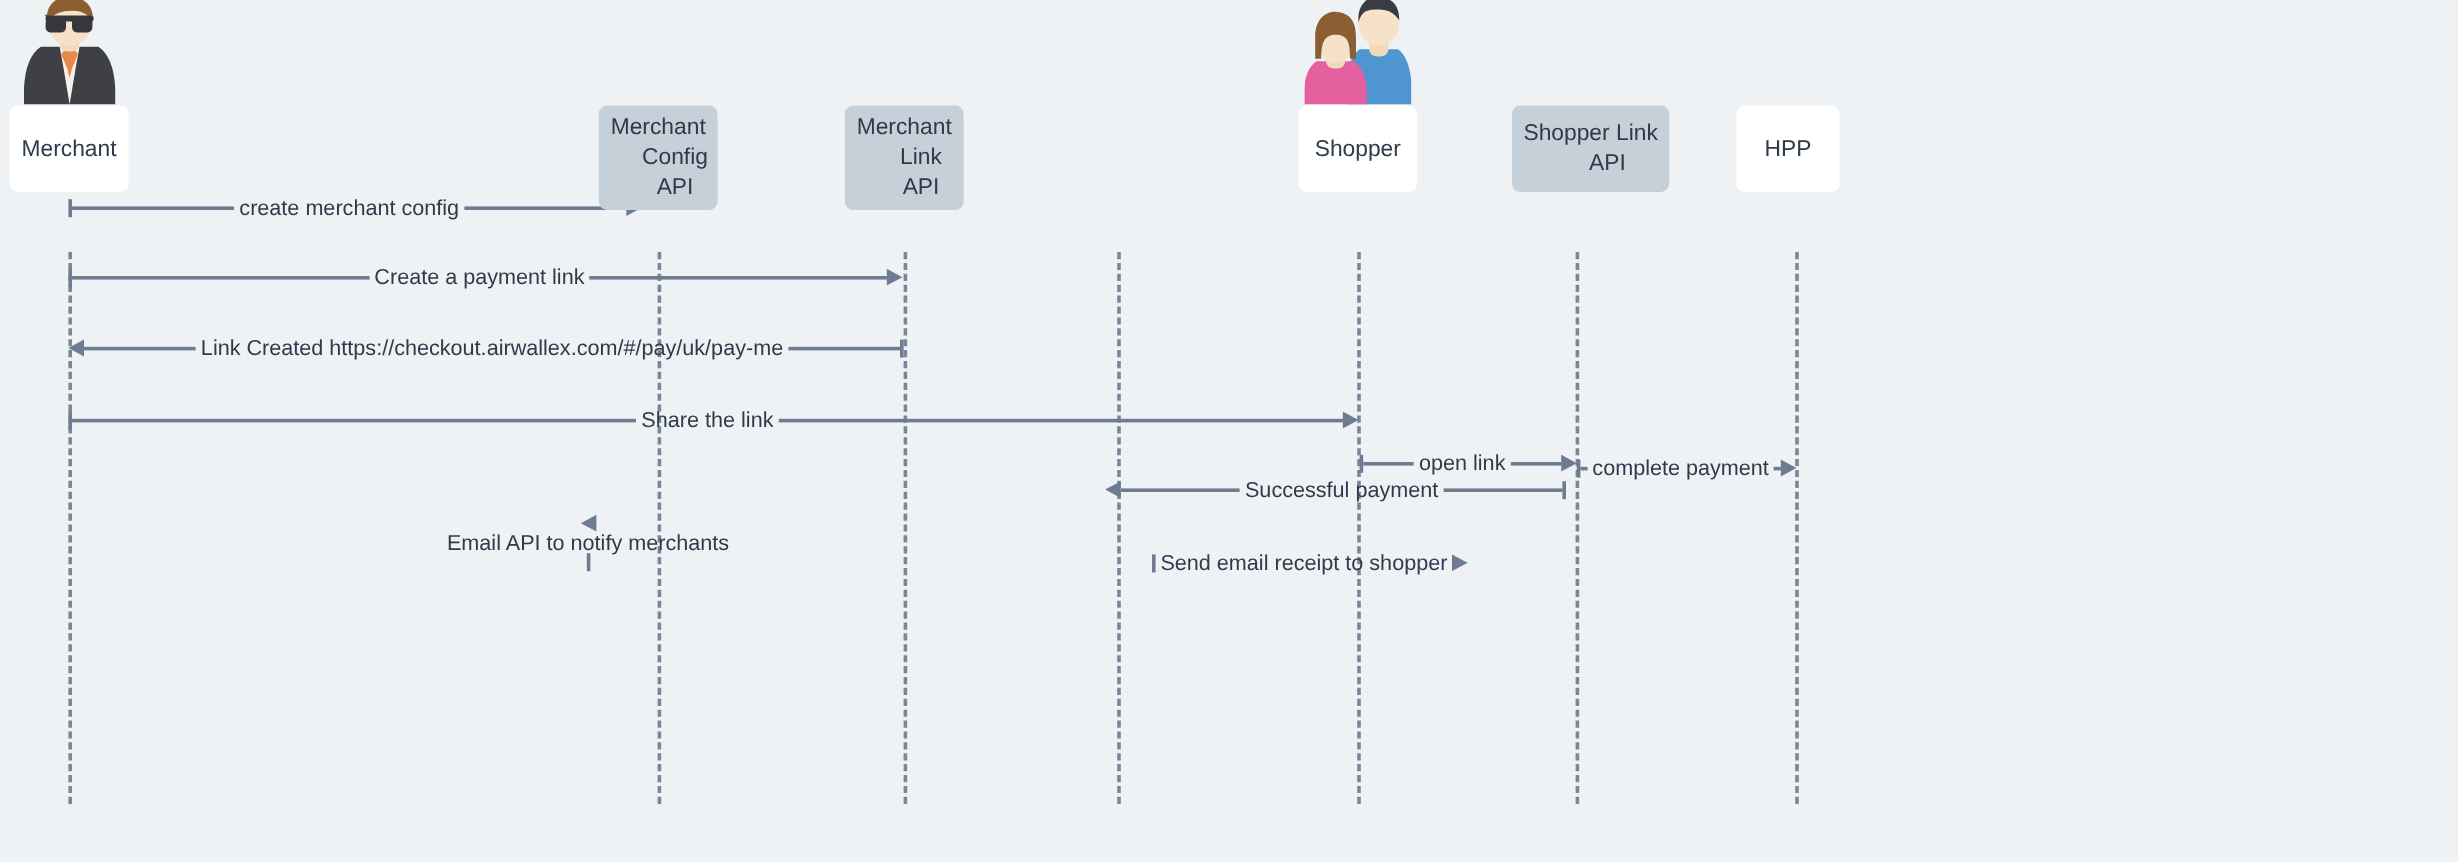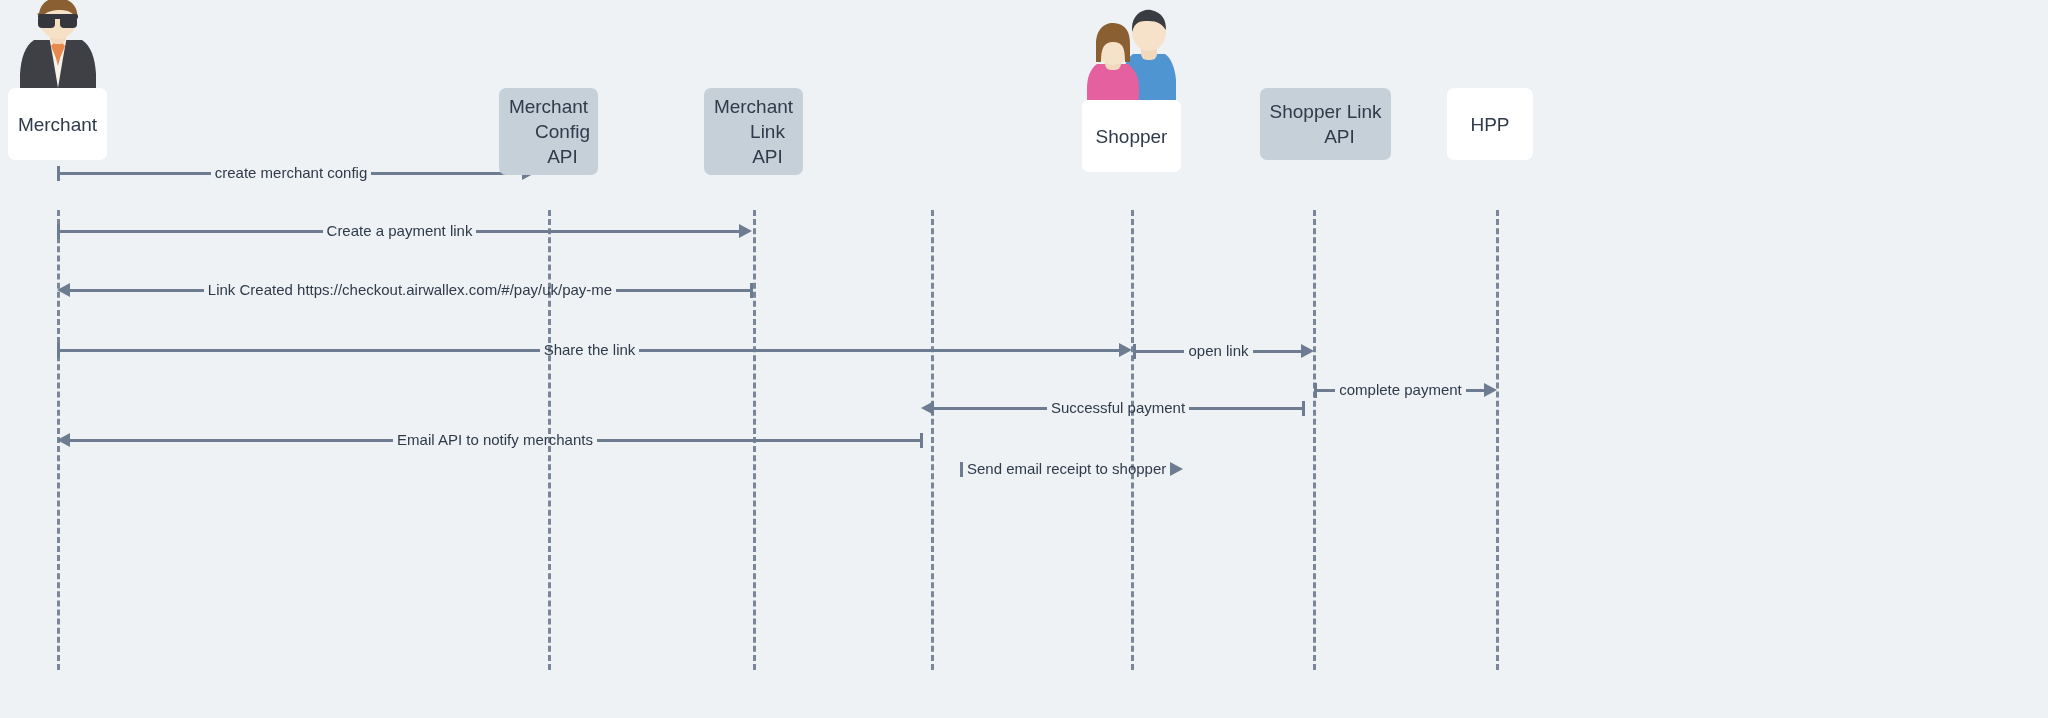--- a/index.html
+++ b/index.html
@@ -68,21 +68,21 @@
     align-items:center;
   }
   .msg .seg{
     flex:0 0 auto;
     height:3px;
     background:#6e7c91;
   }
   .msg .seg.grow{flex:1 1 auto;}
   .msg .mlabel{
     flex:0 0 auto;
-    font-size:15px;
+    font-size:18px;
     color:#2f3a4a;
     white-space:nowrap;
     padding:0 4px;
     line-height:18px;
   }
   
   .head{
     flex:0 0 auto;
     width:0;height:0;
     border-top:7px solid transparent;
@@ -128,21 +128,21 @@
     </div>
     <div class="lifeline" style="left: 753px;"></div>
     <div class="participant" style="left: 704px; width: 99px; top: 88px;">
       <div class="pbox gray">
         <span>Merchant</span>
         <span class="l2">Link API</span>
       </div>
     </div>
     <div class="lifeline" style="left: 931px;"></div>
     <div class="lifeline" style="left: 1131px;"></div>
-    <div class="participant" style="left: 1082px; width: 99px; top: 100px;">
+    <div class="participant" style="left: 1082px; width: 99px; top: 88px;">
       <div class="avatar"><svg width="90" height="92" viewBox="0 0 90 92" xmlns="http://www.w3.org/2000/svg">
           <path d="M46 46 C40 50 36 60 35 72 L35 92 L89 92 L89 72 C88 60 84 50 78 46 Z" fill="#4f95d1"></path>
           <rect x="54" y="32" width="16" height="20" rx="6" fill="#f0d9bc"></rect>
           <ellipse cx="62" cy="24" rx="17" ry="19" fill="#f5e2c9"></ellipse>
           <path d="M45 20 C45 6 57 0 64 2 C76 5 79 12 79 22 C75 16 70 13 62 13 C52 13 48 14 45 24 Z" fill="#3b3c41"></path>
           <path d="M10 56 C3 61 0 70 0 80 L0 92 L52 92 L52 80 C52 70 48 61 41 56 Z" fill="#e4609f"></path>
           <rect x="18" y="44" width="16" height="18" rx="6" fill="#f0d9bc"></rect>
           <ellipse cx="26" cy="38" rx="17" ry="19" fill="#f5e2c9"></ellipse>
           <path d="M9 36 C9 20 19 14 27 15 C39 16 43 24 43 36 L43 54 L38 54 C38 40 36 34 26 34 C17 34 14 40 14 54 L9 54 Z" fill="#8a6033"></path>
         </svg></div>
@@ -184,42 +184,42 @@
       <div class="seg grow"></div>
       <div class="cap"></div>
     </div>
     <div class="msg" style="left: 57px; width: 1075px; top: 339px;">
       <div class="cap"></div>
       <div class="seg grow"></div>
       <span class="mlabel">Share the link</span>
       <div class="seg grow"></div>
       <div class="head right"></div>
     </div>
-    <div class="msg" style="left: 1133px; width: 181px; top: 340px;">
+    <div class="msg" style="left: 1133px; width: 181px; top: 375px;">
       <div class="cap"></div>
       <div class="seg grow"></div>
       <span class="mlabel">open link</span>
       <div class="seg grow"></div>
       <div class="head right"></div>
     </div>
     <div class="msg" style="left: 1314px; width: 183px; top: 379px; text-align: right;">
       <div class="cap"></div>
       <div class="seg grow"></div>
       <span class="mlabel">complete payment</span>
       <div class="seg grow"></div>
       <div class="head right"></div>
     </div>
     <div class="msg" style="left: 921px; width: 384px; top: 397px;">
       <div class="head left"></div>
       <div class="seg grow"></div>
       <span class="mlabel">Successful payment</span>
       <div class="seg grow"></div>
       <div class="cap"></div>
     </div>
-    <div class="msg" style="left: 57px; width: 866px; top: 429px;">
+    <div class="msg" style="left: 57px; width: 866px; top: 429px; flex-direction: column;">
       <div class="head left"></div>
       <div class="seg grow"></div>
       <span class="mlabel">Email API to notify merchants</span>
       <div class="seg grow"></div>
       <div class="cap"></div>
     </div>
     <div class="msg" style="left: 921px; width: 212px; top: 458px; margin-left: 39px;">
       <div class="cap"></div>
       <div class="seg grow"></div>
       <span class="mlabel">Send email receipt to shopper</span>

